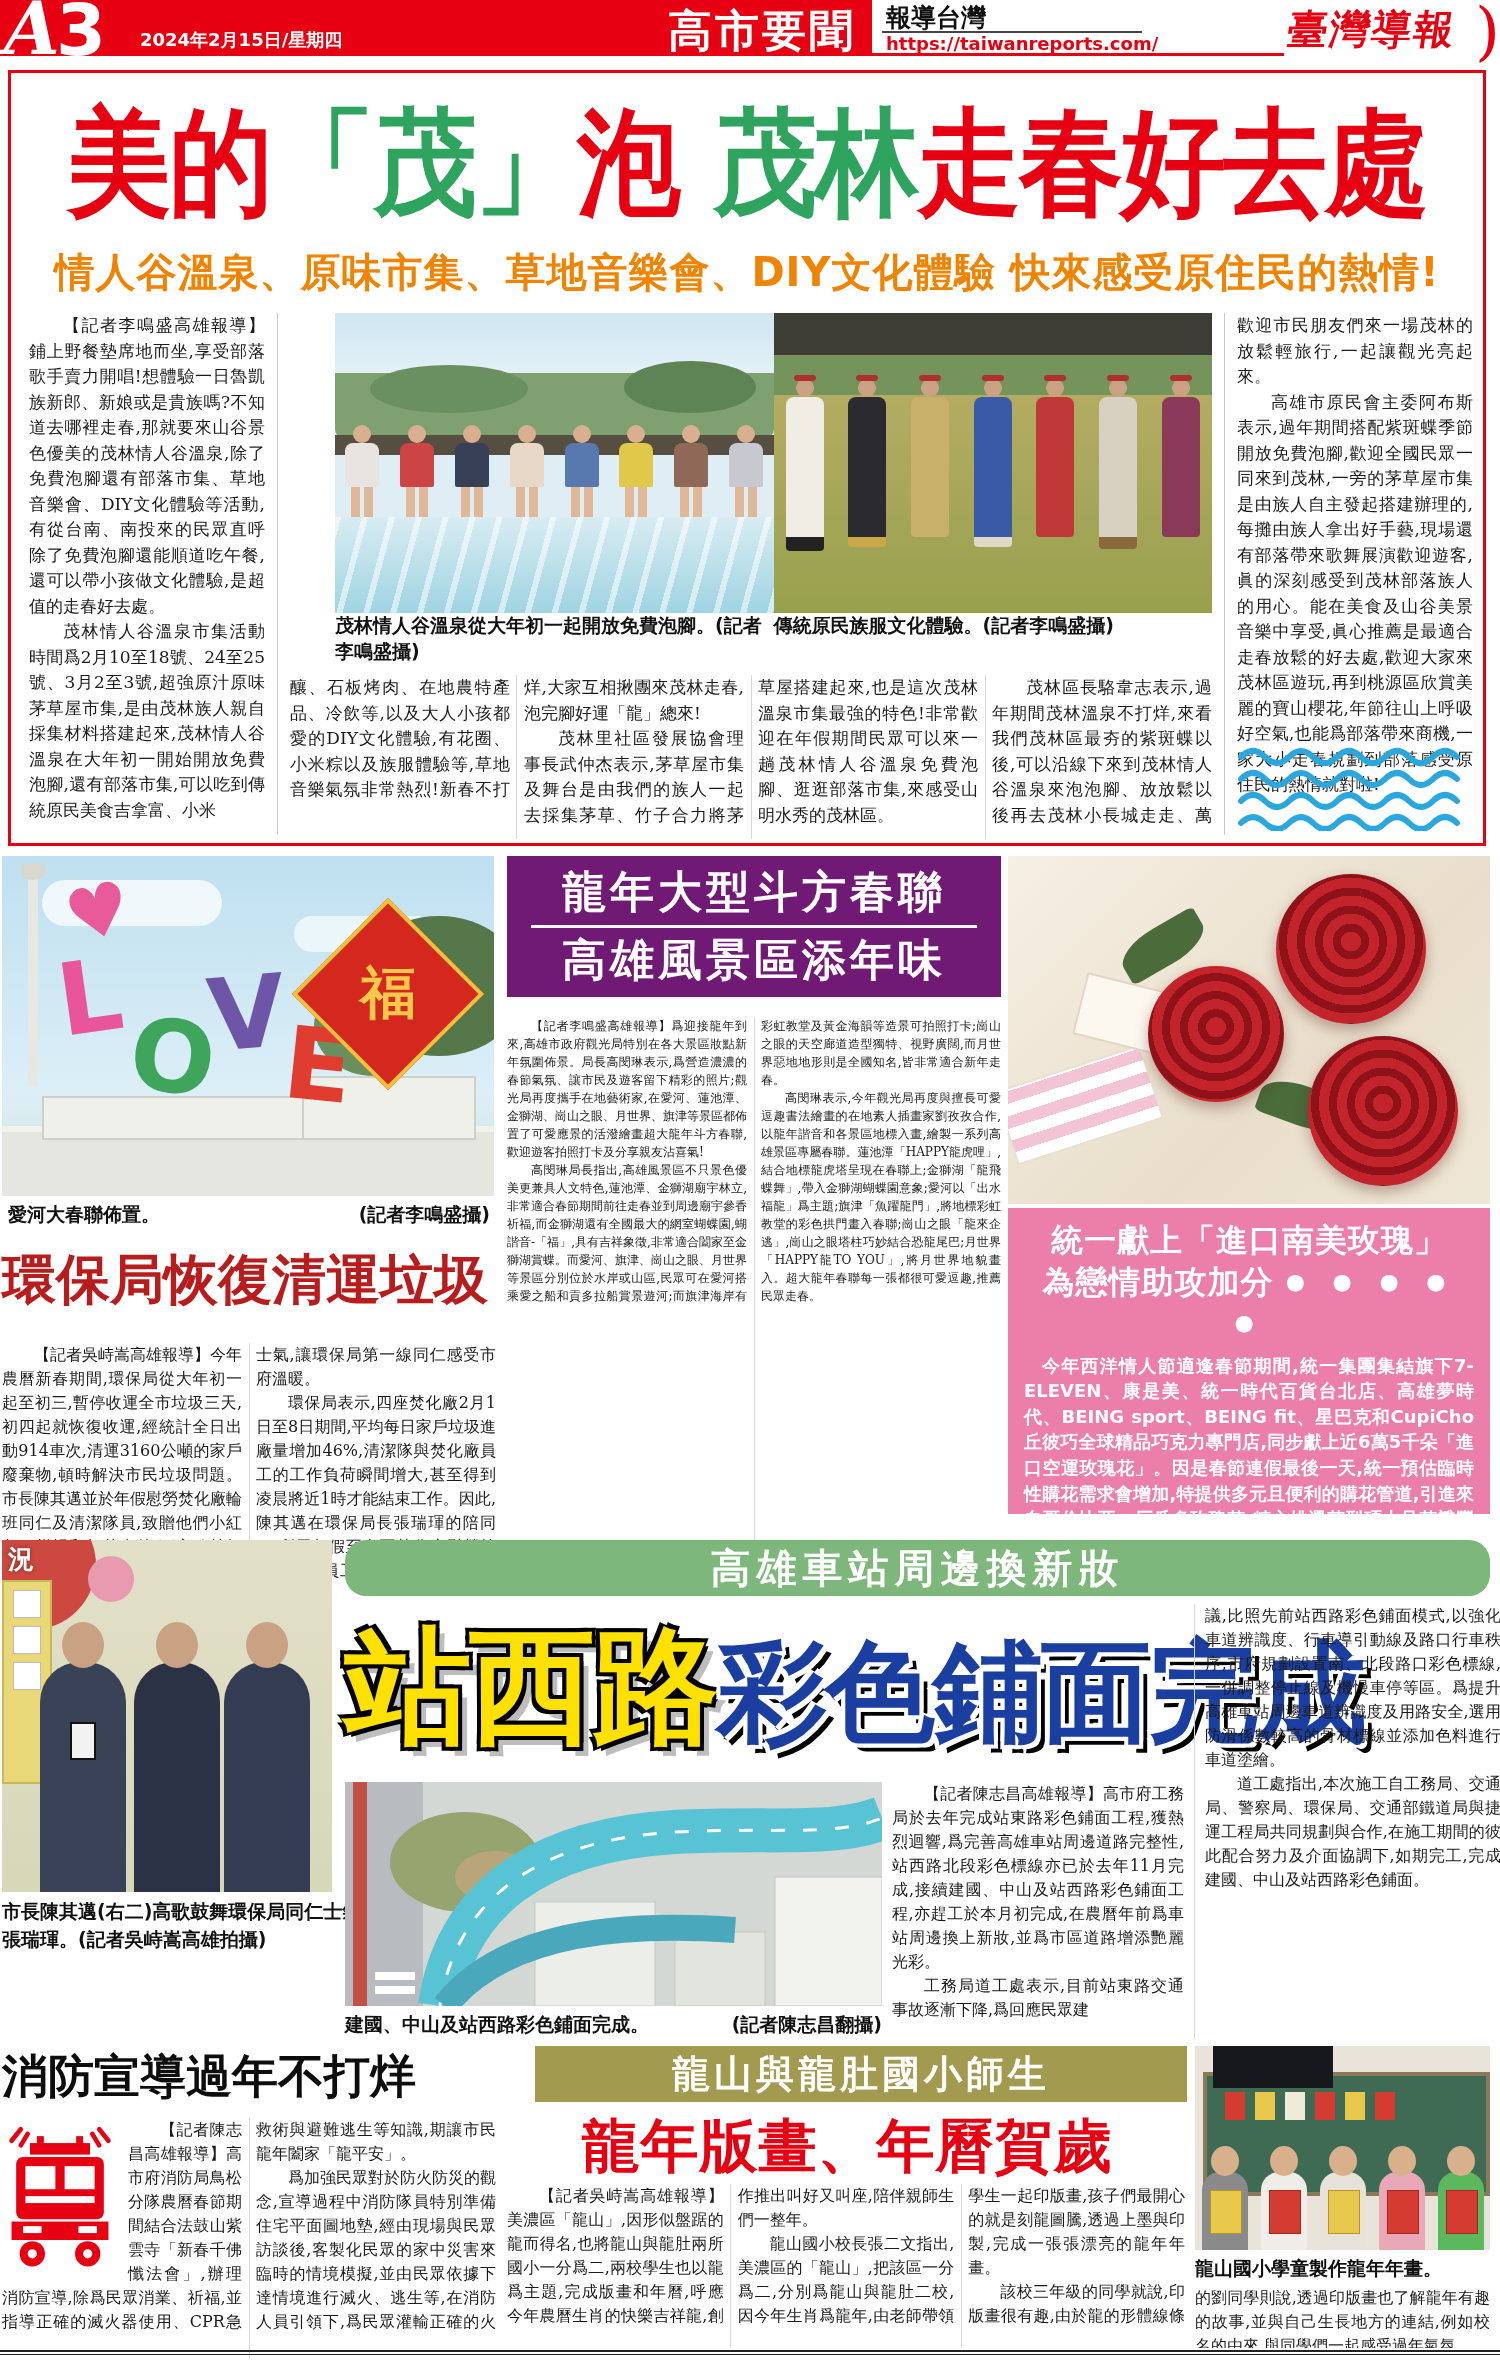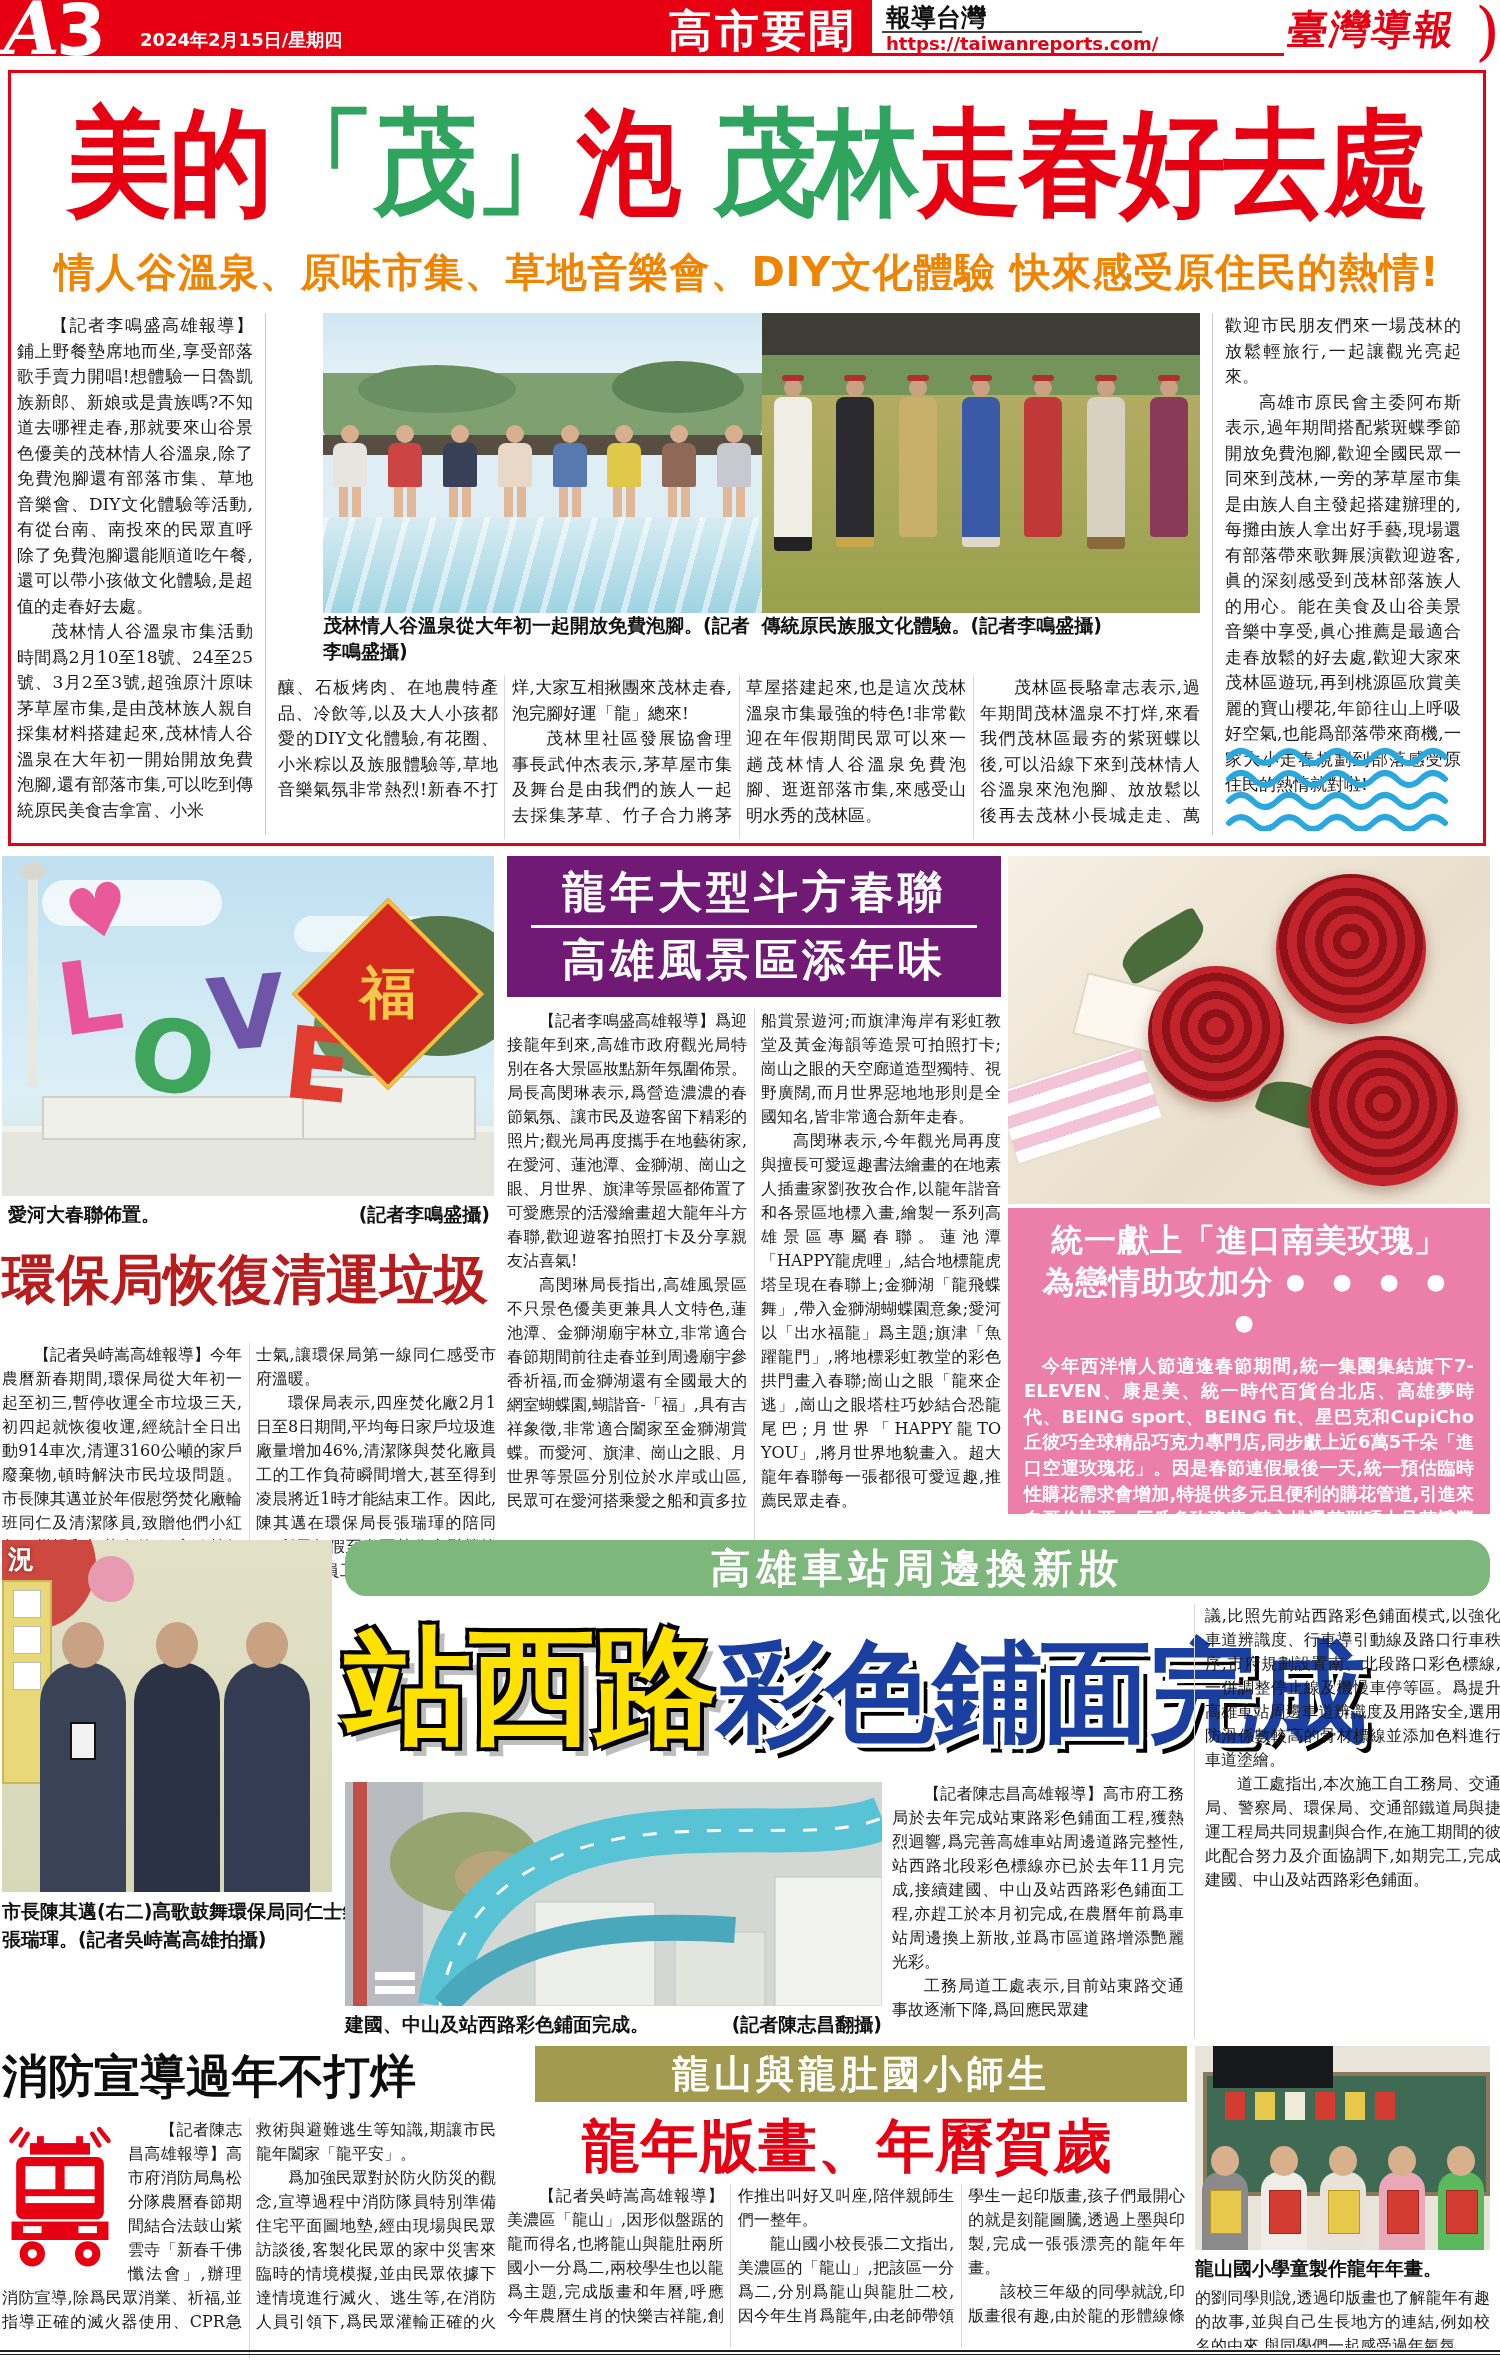--- a/index.html
+++ b/index.html
@@ -24,21 +24,21 @@
   p.cont{text-indent:0;}
   .cap{font-family:"DejaVu Sans","Liberation Sans",sans-serif;font-weight:bold;font-size:19px;color:#111;}
   
   .a1{position:absolute;left:8px;top:70px;width:1478px;height:776px;border:3px solid #e60012;box-sizing:border-box;background:#fff;}
   .a1-headline{height:150px;margin-top:6px;text-align:center;white-space:nowrap;
      font-family:"DejaVu Sans","Liberation Sans",sans-serif;font-weight:900;font-size:104px;line-height:150px;
      transform:scaleY(1.12);transform-origin:center top;letter-spacing:-2px;}
   .hl-red{color:#e60012;}.hl-green{color:#2fa45e;}
   .a1-sub{margin-top:16px;text-align:center;color:#f08300;
      font:900 40px "DejaVu Sans","Liberation Sans",sans-serif;letter-spacing:1px;}
-  .a1-body{position:absolute;left:6px;top:240px;width:1444px;height:522px;display:flex;font-size:17px;justify-content:center;}
+  .a1-body{position:absolute;left:18px;top:240px;width:1444px;height:522px;display:flex;font-size:17px;justify-content:center;}
   .a1-left{width:238px;overflow:hidden;}
   .a1-center{width:930px;margin:0 12px;padding:0 12px;border-left:1px solid #c9c9c9;border-right:1px solid #c9c9c9;}
   .a1-right{width:238px;position:relative;overflow:hidden;}
   .a1-photos{display:flex;padding-left:45px;}
   .ph-wrap{flex:1;}
   .ph{position:relative;height:300px;overflow:hidden;background:#dfeef5;}
   .a1-mid{margin-top:10px;column-count:4;column-gap:14px;column-rule:1px solid #d8d8d8;height:164px;overflow:hidden;}
   
   .hs-sky{position:absolute;left:0;top:0;width:100%;height:80px;background:linear-gradient(180deg,#cfe6f2,#eaf4f8);}
   .hs-trees{position:absolute;left:0;top:60px;width:100%;height:66px;background:#7fa070;border-radius:0 0 10px 10px;}
@@ -93,21 +93,21 @@
   .cap-love{position:absolute;left:8px;top:1202px;width:482px;display:flex;justify-content:space-between;}
   
   .a-epb{position:absolute;left:2px;top:1244px;width:494px;height:316px;}
   .epb-hl{font:900 54px "DejaVu Sans","Liberation Sans",sans-serif;color:#b91c1c;white-space:nowrap;letter-spacing:0px;}
   .epb-body{margin-top:26px;column-count:2;column-gap:14px;column-rule:1px solid #d8d8d8;font-size:16px;height:240px;overflow:hidden;}
   
   .a-couplet{position:absolute;left:507px;top:856px;width:494px;height:676px;}
   .couplet-hl{background:#701a75;color:#fff;text-align:center;padding:8px 0 10px 0;}
   .couplet-hl .line{display:block;font:900 44px "DejaVu Sans","Liberation Sans",sans-serif;letter-spacing:4px;line-height:1.25;}
   .couplet-hl .line:first-child{border-bottom:3px solid #fff;padding-bottom:6px;margin-bottom:4px;margin-left:24px;margin-right:24px;}
-  .couplet-body{margin-top:12px;column-count:2;column-gap:14px;column-rule:1px solid #d8d8d8;font-size:16px;height:534px;overflow:hidden;}
+  .couplet-body{margin-top:20px;column-count:2;column-gap:14px;column-rule:1px solid #d8d8d8;font-size:12px;height:534px;overflow:hidden;}
   
   .photo-roses{position:absolute;left:1008px;top:856px;width:482px;height:348px;overflow:hidden;background:linear-gradient(135deg,#f6efe3,#e9decb 60%,#efe7d6);}
   .rose{position:absolute;border-radius:50%;background:repeating-radial-gradient(circle at 50% 45%,#c3232a 0 10px,#8f1219 10px 18px);box-shadow:0 6px 14px rgba(90,30,20,.35);}
   .leaf{position:absolute;width:90px;height:40px;background:#4a6b3a;border-radius:50% 10% 50% 10%;}
   .gift{position:absolute;width:150px;height:74px;background:repeating-linear-gradient(0deg,#fff 0 12px,#f2c4d6 12px 24px);border:2px solid #e8e0d0;transform:rotate(-18deg);}
   .gift2{position:absolute;width:120px;height:60px;background:#fdf8ef;border:2px solid #e0d6c2;transform:rotate(14deg);}
   
   .pink-box{position:absolute;left:1008px;top:1208px;width:482px;height:306px;background:#ec7fa9;color:#fff;
       padding:12px 16px;box-sizing:border-box;font-family:"DejaVu Sans","Liberation Sans",sans-serif;}
   .pink-h{text-align:center;font-size:32px;font-weight:900;letter-spacing:1px;line-height:1.3;}

